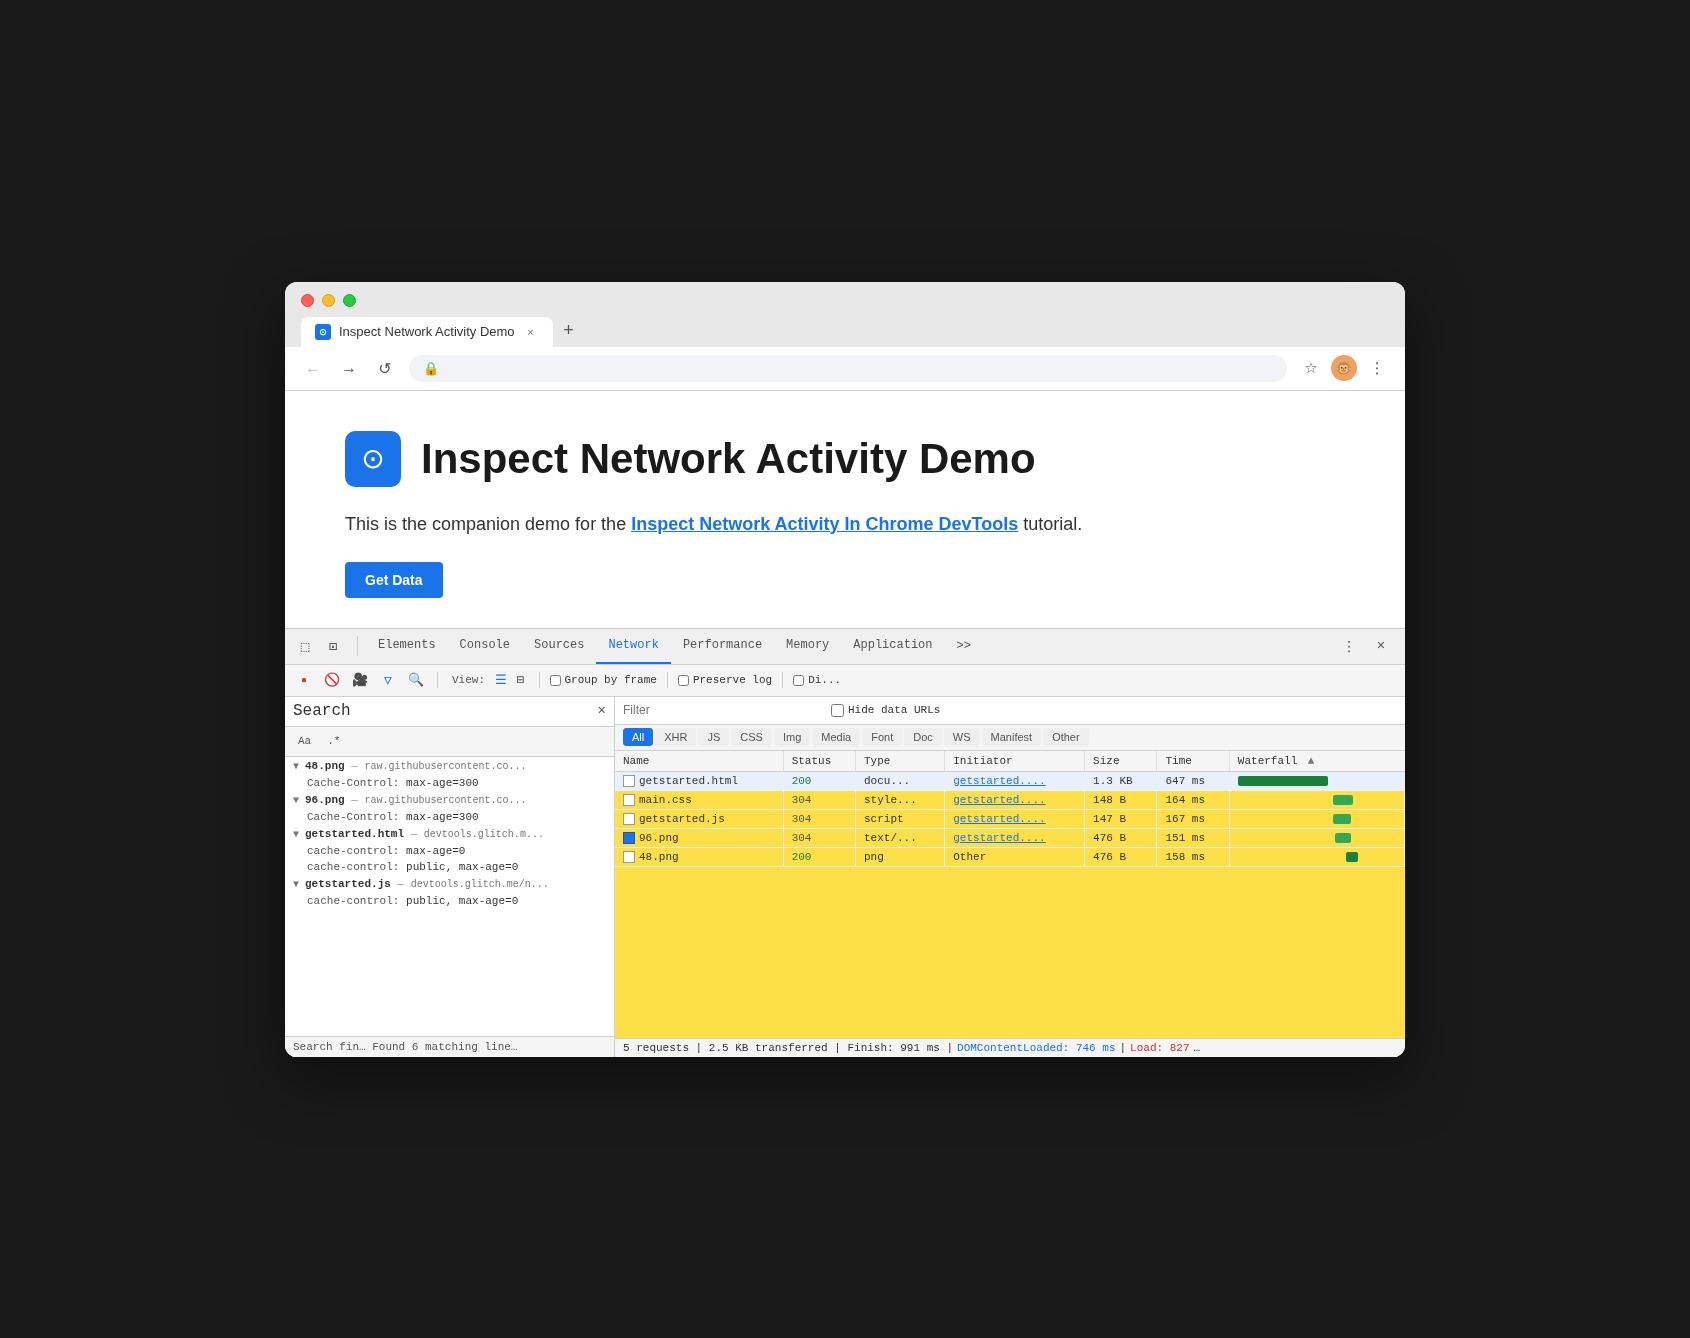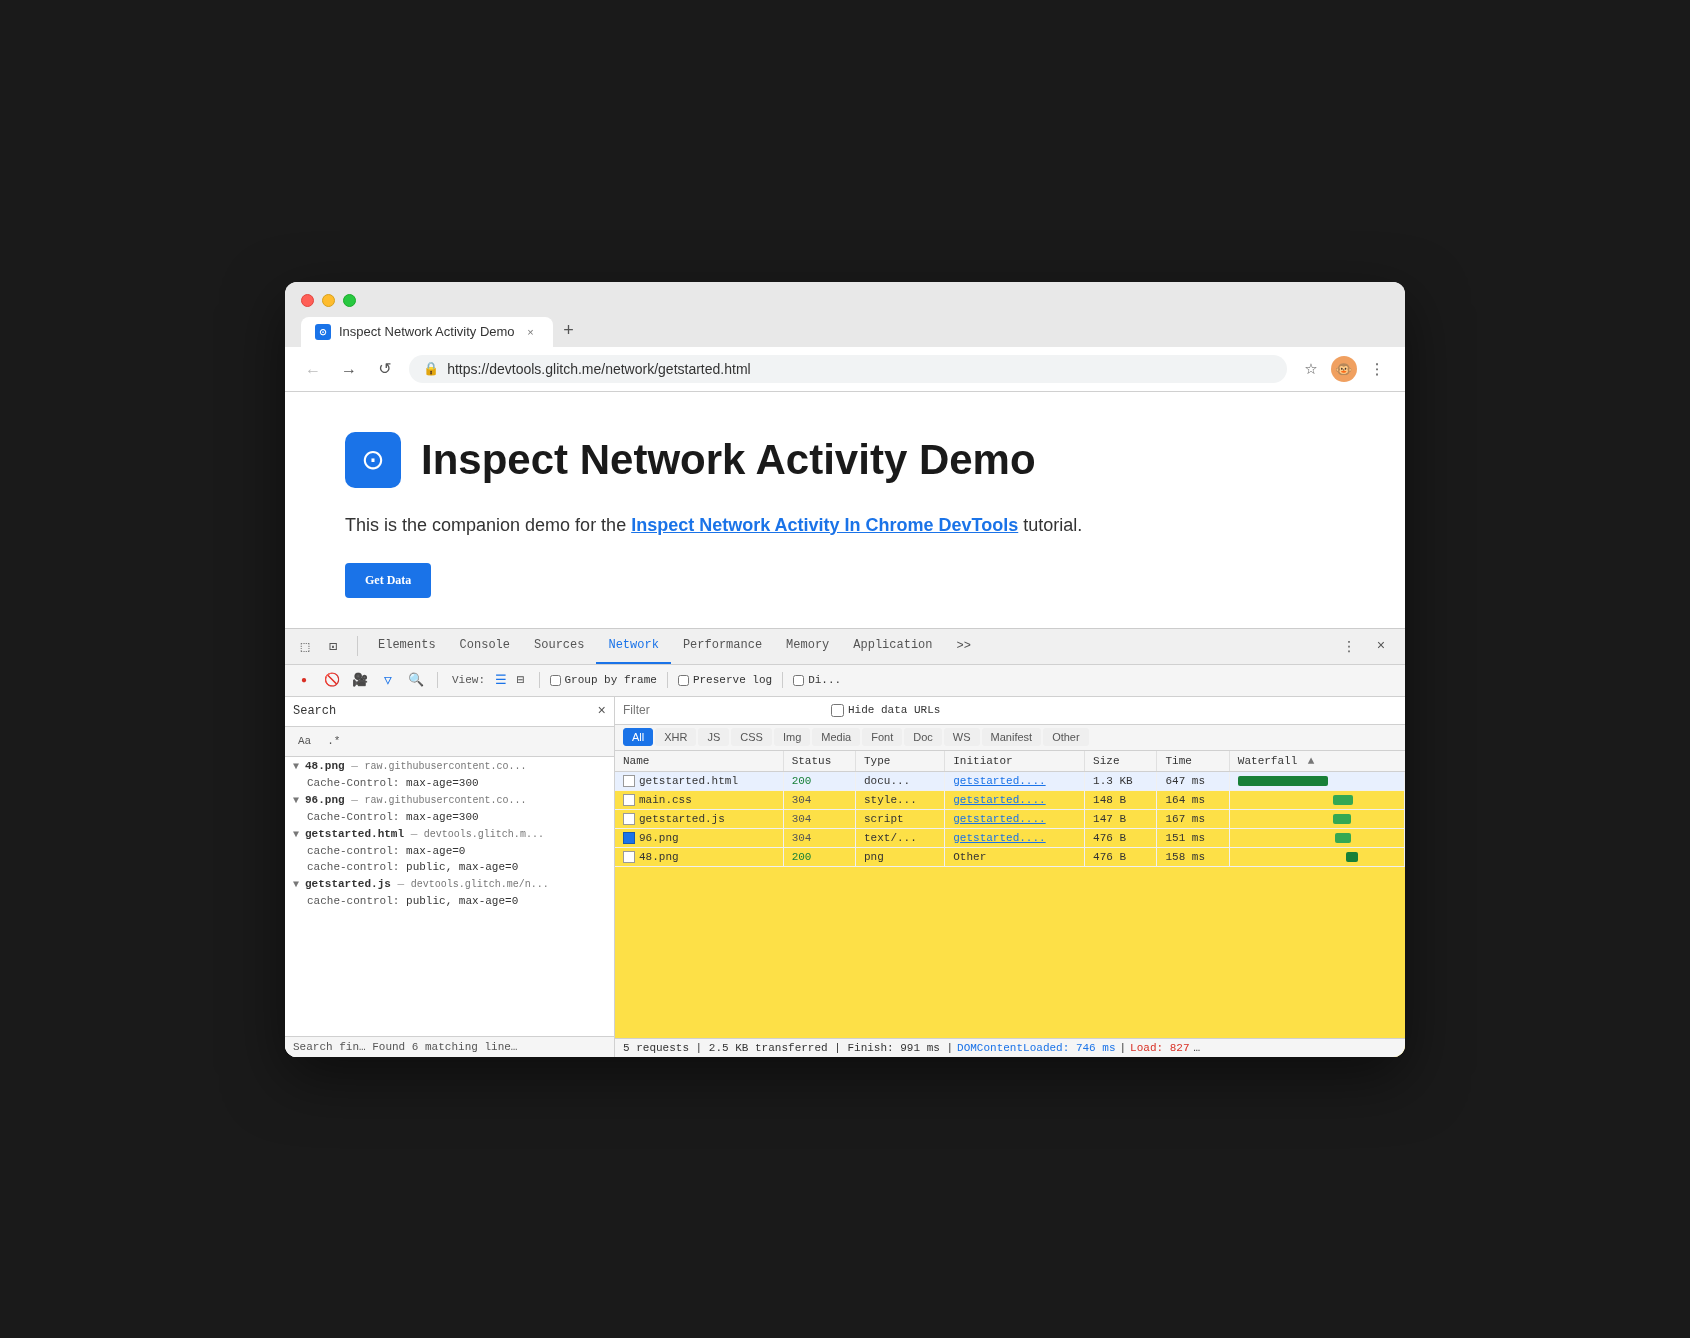--- a/index.html
+++ b/index.html
@@ -188,25 +188,24 @@
       color: #1a73e8;
       font-weight: 600;
       text-decoration: underline;
     }
     .get-data-btn {
       background: #1a73e8;
       color: white;
       border: none;
       border-radius: 4px;
       padding: 10px 20px;
-      font-size: 12px;
+      font-size: 14px;
       font-weight: 600;
       cursor: pointer;
       display: inline-block;
-      font-family: Liberation Serif, serif;
     }
     
     .devtools {
       background: #f5f5f5;
       border-top: 1px solid #ccc;
       font-family: 'Menlo', 'Monaco', 'Courier New', monospace;
       font-size: 11px;
     }
     .devtools-tabs {
       background: #f0f0f0;
@@ -307,21 +306,21 @@
       flex-direction: column;
     }
     .search-header {
       display: flex;
       align-items: center;
       padding: 4px 8px;
       border-bottom: 1px solid #d0d0d0;
       gap: 6px;
       height: 30px;
     }
-    .search-label { font-size: 12px; color: #333; flex: 1; }
+    .search-label { font-size: 16px; color: #333; flex: 1; }
     .search-close {
       font-size: 14px;
       color: #555;
       cursor: pointer;
     }
     .search-options {
       display: flex;
       align-items: center;
       padding: 4px 8px;
       gap: 6px;
@@ -553,23 +552,20 @@
       <div class="new-tab">+</div>
     </div>
   </div>
 
   <div class="address-bar">
     <div class="nav-btn disabled">←</div>
     <div class="nav-btn">→</div>
     <div class="nav-btn">↺</div>
     <div class="url-bar">
       <span class="lock-icon">🔒</span>
-      <span class="url-text">
-        <span>https://devtools.glitch.me/network/getstarted.html</span>
-      </span>
     </div>
     <div class="address-right">
       <div class="star-icon">☆</div>
       <div class="avatar-btn">🐵</div>
       <div class="menu-btn">⋮</div>
     </div>
   </div>
 
   <div class="page-content">
     <div class="page-header">

